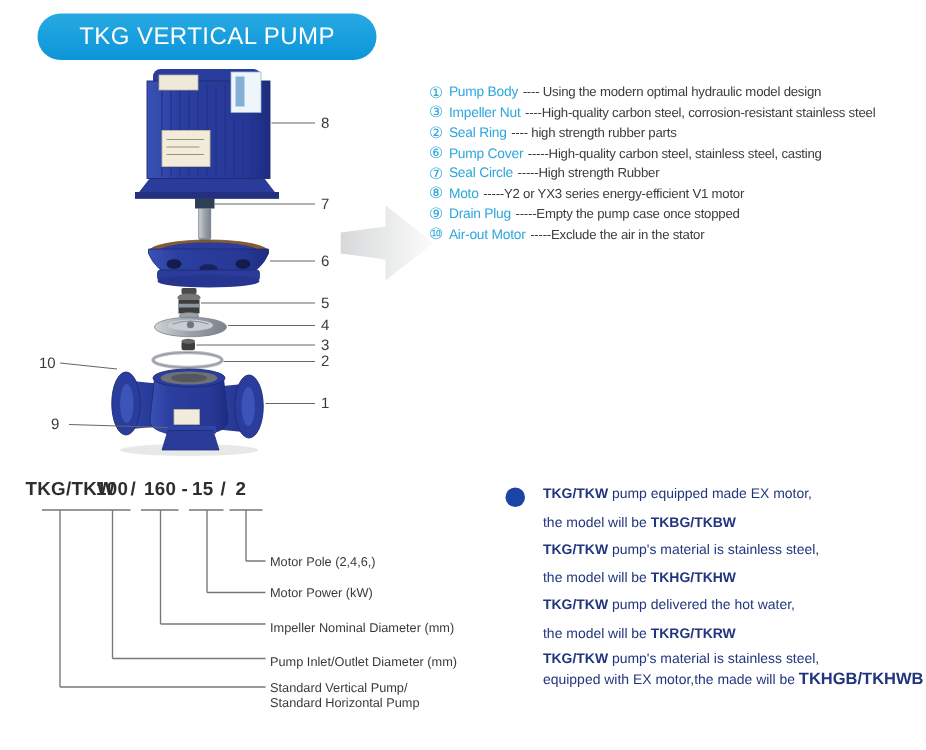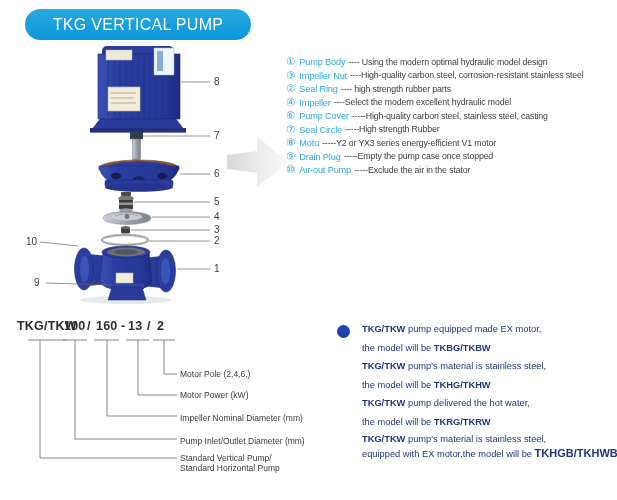--- a/index.html
+++ b/index.html
@@ -163,34 +163,33 @@
           <stop offset="1" stop-color="#fbfbfb"></stop>
       </linearGradient>
     </defs>
     <polygon points="0,22 30,18 30,4 62,29 30,54 30,40 0,36" fill="url(#agrad)"></polygon>
   </svg>
 
   <div class="parts">
     <div class="part-item"><span class="pnum">①</span><span class="pname">Pump Body</span><span class="pdesc">---- Using the modern optimal hydraulic model design</span></div>
     <div class="part-item"><span class="pnum">③</span><span class="pname">Impeller Nut</span><span class="pdesc">----High-quality carbon steel, corrosion-resistant stainless steel</span></div>
     <div class="part-item"><span class="pnum">②</span><span class="pname">Seal Ring</span><span class="pdesc">---- high strength rubber parts</span></div>
-    <div class="part-item"><span class="pnum">④</span><span class="pname">Impeller</span><span class="pdesc">----Select the modern excellent hydraulic model</span></div>
     <div class="part-item"><span class="pnum">⑥</span><span class="pname">Pump Cover</span><span class="pdesc">-----High-quality carbon steel, stainless steel, casting</span></div>
     <div class="part-item"><span class="pnum">⑦</span><span class="pname">Seal Circle</span><span class="pdesc">-----High strength Rubber</span></div>
     <div class="part-item"><span class="pnum">⑧</span><span class="pname">Moto</span><span class="pdesc">-----Y2 or YX3 series energy-efficient V1 motor</span></div>
     <div class="part-item"><span class="pnum">⑨</span><span class="pname">Drain Plug</span><span class="pdesc">-----Empty the pump case once stopped</span></div>
-    <div class="part-item"><span class="pnum">⑩</span><span class="pname">Air-out Pump</span><span class="pdesc">-----Exclude the air in the stator</span></div>
+    <div class="part-item"><span class="pnum">⑩</span><span class="pname">Air-out Motor</span><span class="pdesc">-----Exclude the air in the stator</span></div>
   </div>
 
   <span class="mseg" style="left:17px">TKG/TKW</span>
   <span class="mseg" style="left:64px">100</span>
   <span class="mseg" style="left:87px">/</span>
   <span class="mseg" style="left:96px">160</span>
   <span class="mseg" style="left:121px">-</span>
-  <span class="mseg" style="left:128px">13</span>
+  <span class="mseg" style="left:128px">15</span>
   <span class="mseg" style="left:147px">/</span>
   <span class="mseg" style="left:157px">2</span>
 
   <svg class="model-svg" width="300" height="140" viewBox="0 0 300 140">
     <g stroke="#777" stroke-width=".9" fill="none">
       <path d="M28,4H66 M63,4H87 M94,4H119 M126,4H149 M153,4H175"></path>
       <path d="M40,4V122 M75,4V103 M107,4V80 M138,4V59 M164,4V38"></path>
       <path d="M164,38H177 M138,59H177 M107,80H177 M75,103H177 M40,122H177"></path>
     </g>
   </svg>
@@ -205,17 +204,17 @@
   <div class="notes">
     <div class="bullet"></div>
     <div class="nlines">
       <div class="nline"><b>TKG/TKW</b><span> pump equipped made EX motor,</span><b></b></div>
       <div class="nline"><b></b><span>the model will be </span><b>TKBG/TKBW</b></div>
       <div class="nline"><b>TKG/TKW</b><span> pump's material is stainless steel,</span><b></b></div>
       <div class="nline"><b></b><span>the model will be </span><b>TKHG/TKHW</b></div>
       <div class="nline"><b>TKG/TKW</b><span> pump delivered the hot water,</span><b></b></div>
       <div class="nline"><b></b><span>the model will be </span><b>TKRG/TKRW</b></div>
       <div class="nline tight"><b>TKG/TKW</b><span> pump's material is stainless steel,</span><b></b></div>
-      <div class="nline tight"><b></b><span>equipped with EX motor,the model will be </span><b class="xl">TKHGB/TKHWB</b></div>
+      <div class="nline tight"><b></b><span>equipped with EX motor,the made will be </span><b class="xl">TKHGB/TKHWB</b></div>
     </div>
   </div>
 
 </div>
 
 </body></html>

